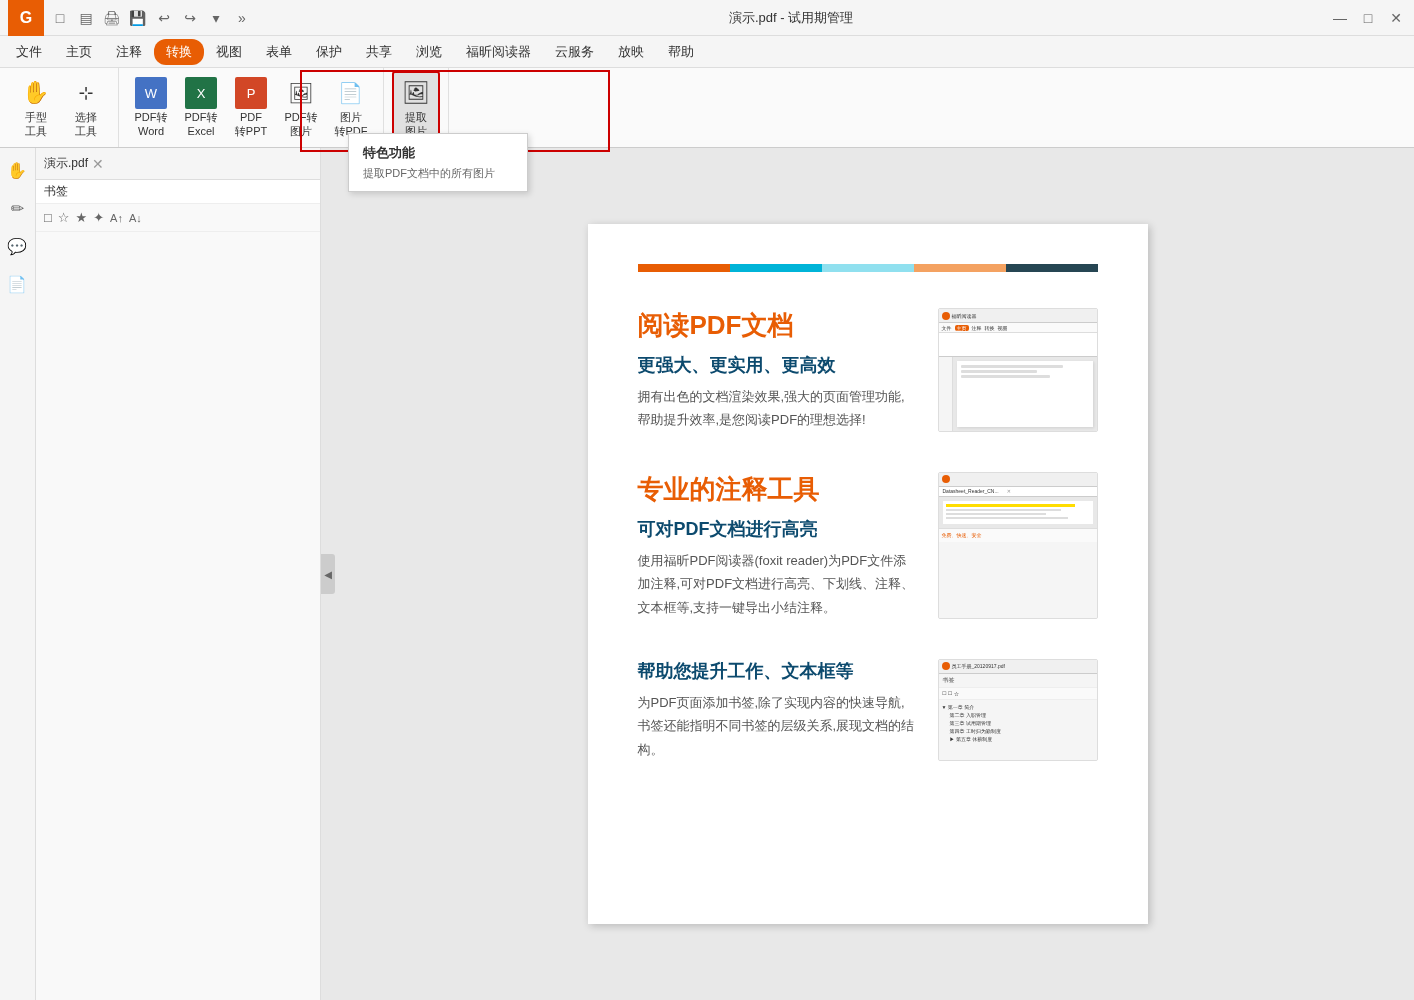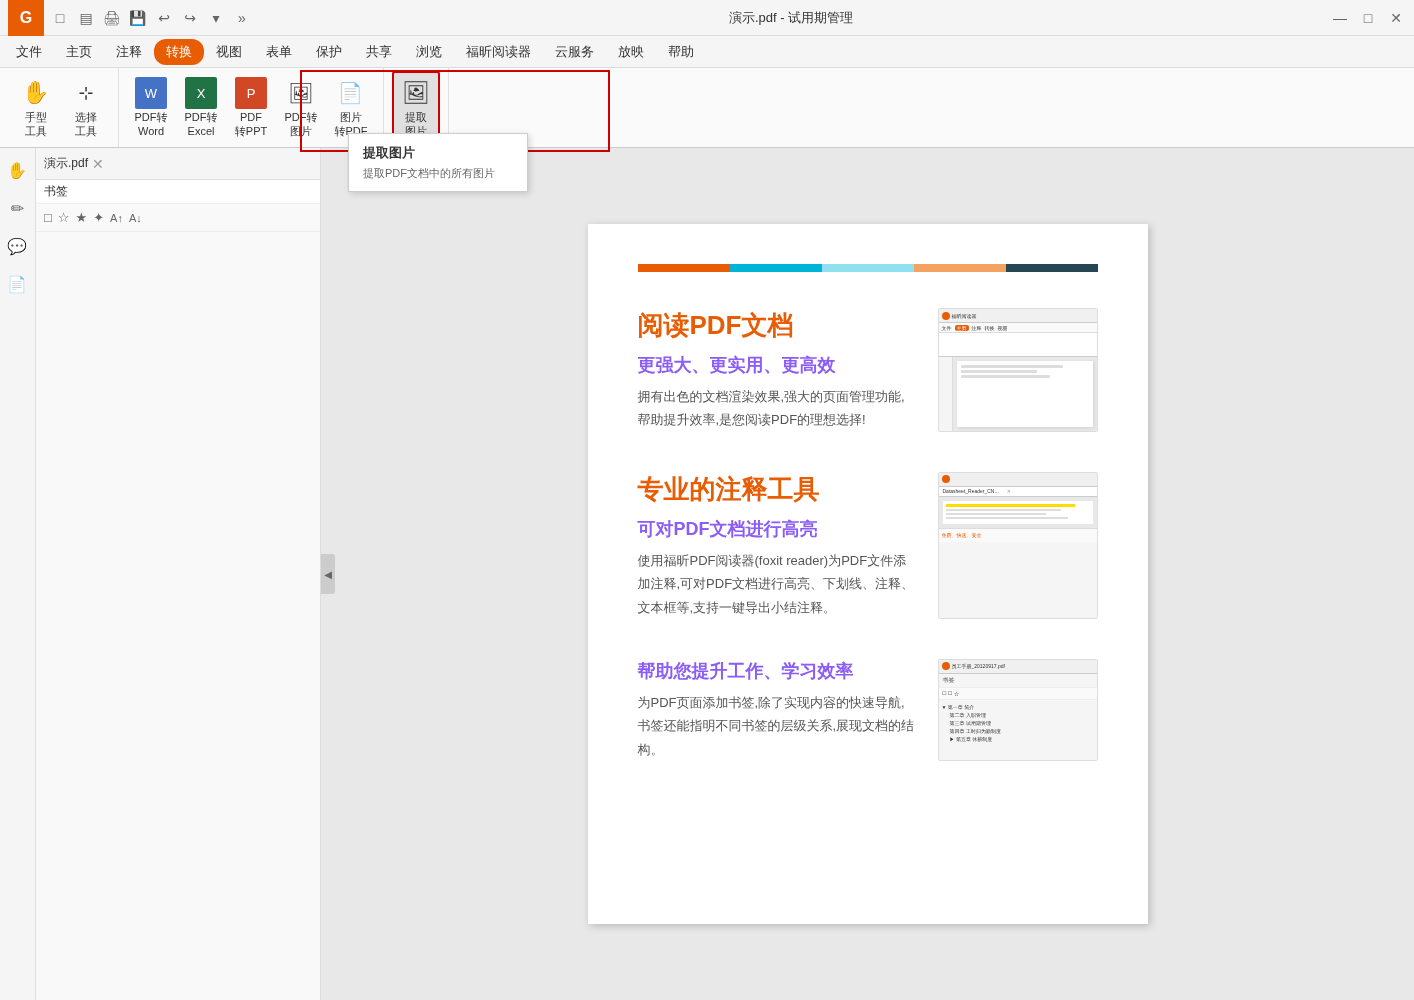--- a/index.html
+++ b/index.html
@@ -52,21 +52,21 @@
     .panel-content { flex: 1; background: #f9f9f9; }
 
     
     .content-area { flex: 1; background: #e8e8e8; display: flex; align-items: center; justify-content: center; position: relative; }
     .collapse-btn { position: absolute; left: 0; top: 50%; transform: translateY(-50%); width: 14px; height: 40px; background: #ccc; display: flex; align-items: center; justify-content: center; cursor: pointer; color: #666; font-size: 10px; border-radius: 0 3px 3px 0; }
 
     
     .pdf-preview { width: 560px; min-height: 700px; background: white; box-shadow: 2px 2px 8px rgba(0,0,0,0.2); padding: 40px 50px; }
     .pdf-section { margin-bottom: 40px; margin-top: 36px; }
     .pdf-section-title { font-size: 26px; font-weight: bold; color: #e85d04; margin-bottom: 10px; }
-    .pdf-section-sub { font-size: 18px; font-weight: bold; color: #8b5cf6; margin-bottom: 8px; }
+    .pdf-section-sub { font-size: 18px; font-weight: bold; color: #0c4a6e; margin-bottom: 8px; }
     .pdf-section-text { font-size: 13px; color: #555; line-height: 1.8; }
     .pdf-top-bar { height: 8px; display: flex; margin-bottom: 30px; }
     .pdf-top-bar-seg { flex: 1; }
 
     
     .pdf-section-with-img { display: flex; gap: 20px; }
     .pdf-section-img { width: 160px; min-height: 100px; background: #f0f0f0; border: 1px solid #ddd; border-radius: 2px; flex-shrink: 0; overflow: hidden; }
     .mini-app { width: 100%; height: 100%; background: #f5f5f5; position: relative; }
     .mini-titlebar { height: 14px; background: #f0f0f0; border-bottom: 1px solid #ccc; display: flex; align-items: center; padding: 0 3px; gap: 2px; }
     .mini-dot { width: 8px; height: 8px; background: #e85d04; border-radius: 50%; }
@@ -159,21 +159,21 @@
   </div>
 
   <div class="ribbon-group">
     <div class="ribbon-btn highlighted">
       <div class="ribbon-icon" style="font-size:22px;">🖼</div>
       <div class="ribbon-label">提取<br>图片</div>
     </div>
   </div>
 
   <div class="tooltip-popup">
-    <div class="tooltip-title">提取图片</div>
+    <div class="tooltip-title">特色功能</div>
     <div class="tooltip-desc">提取PDF文档中的所有图片</div>
   </div>
 </div>
 
 <div class="main-area">
 
   <div class="sidebar">
     <div class="sidebar-icon">✋</div>
     <div class="sidebar-icon">✏</div>
     <div class="sidebar-icon">💬</div>
@@ -275,21 +275,21 @@
             </div>
             <div style="height:14px; background:#fafafa; border-top:1px solid #ddd; font-size:5px; color:#e85d04; display:flex; align-items:center; padding:0 3px;">
               免费、快速、安全
             </div>
           </div>
         </div>
       </div>
 
       <div class="pdf-section pdf-section-with-img">
         <div>
-          <div class="pdf-section-sub">帮助您提升工作、学习效率</div>
+          <div class="pdf-section-sub">帮助您提升工作、文本框等</div>
           <div class="pdf-section-text">为PDF页面添加书签,除了实现内容的快速导航,书签还能指明不同书签的层级关系,展现文档的结构。</div>
         </div>
         <div class="pdf-section-img">
           <div class="mini-app">
             <div class="mini-titlebar">
               <div class="mini-dot"></div>
               <span style="font-size:5px; color:#333;">员工手册_20120917.pdf</span>
             </div>
             <div style="padding:2px 4px; font-size:6px; color:#555; background:#f5f5f5; border-bottom:1px solid #eee;">书签</div>
             <div style="padding:2px 4px; display:flex; gap:2px; border-bottom:1px solid #eee; background:#fafafa;">

